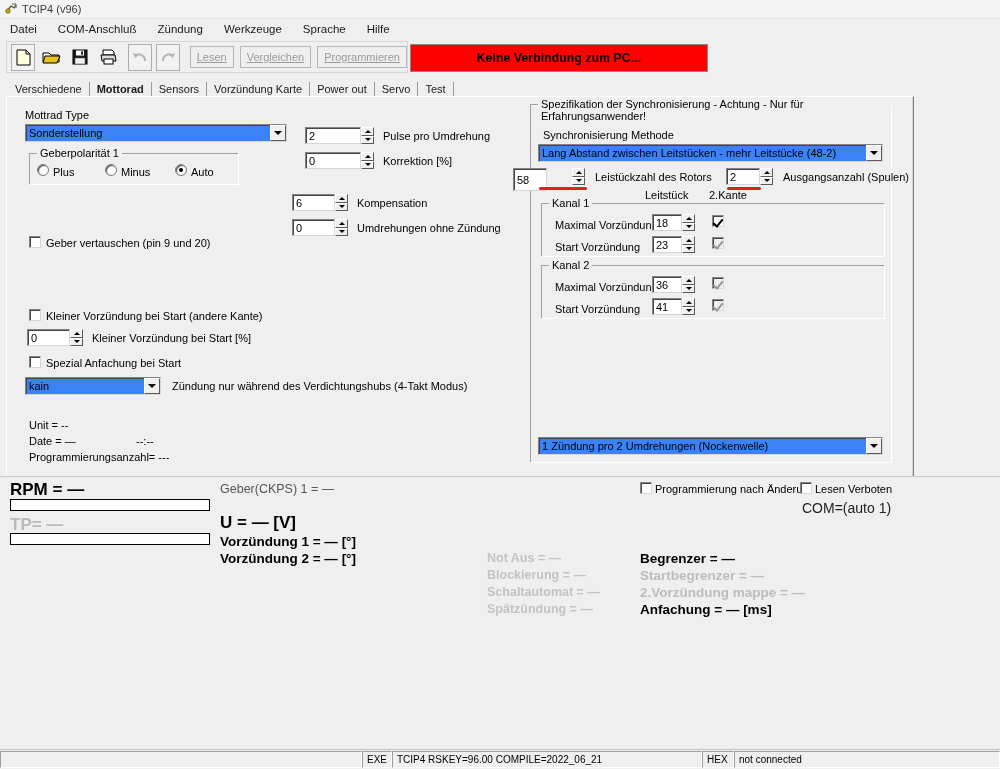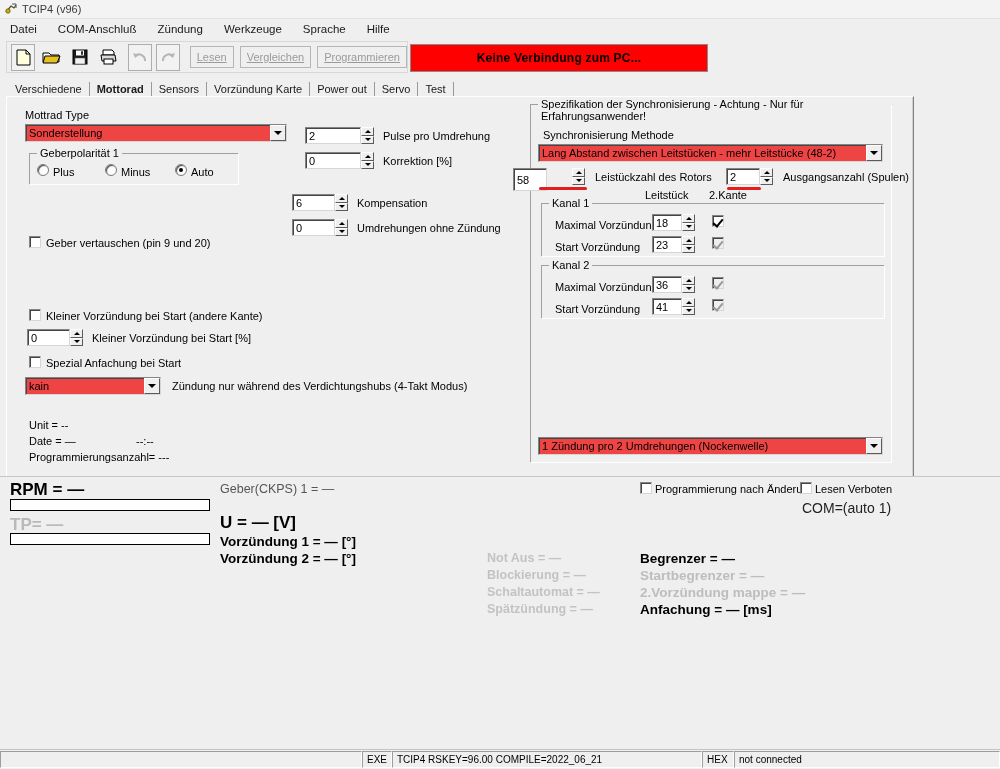--- a/index.html
+++ b/index.html
@@ -53,21 +53,21 @@
     border:1px solid #fff;border-left-color:transparent;border-top-color:transparent;
     pointer-events:none;}
   .grp>.glabel{position:absolute;top:-7px;left:7px;background:#efefef;padding:0 3px;
     font-size:11px;color:#000;}
   .lbl{position:absolute;font-size:11px;color:#000;white-space:nowrap;}
   .txt{position:absolute;background:#fff;border:1px solid #848484;
     border-right-color:#d6d6d6;border-bottom-color:#d6d6d6;
     box-shadow:inset 1px 1px 0 #454545;
     font-size:11px;color:#000;display:flex;align-items:center;padding-left:3px;
     box-sizing:border-box;}
-  .combo{position:absolute;background:#ef4444;border:1px solid #848484;
+  .combo{position:absolute;background:#3b82f6;border:1px solid #848484;
     border-right-color:#d6d6d6;border-bottom-color:#d6d6d6;
     box-shadow:inset 1px 1px 0 #454545;
     font-size:11px;color:#000;display:flex;align-items:center;
     box-sizing:border-box;}
   .combo .ctext{flex:1;padding-left:3px;overflow:hidden;white-space:nowrap;}
   .combo .carrow{width:16px;height:100%;box-sizing:border-box;
     background:#efefef;border:1px solid #fff;border-right-color:#5a5a5a;
     border-bottom-color:#5a5a5a;display:flex;align-items:center;justify-content:center;}
   .carrow i{display:block;width:0;height:0;border-left:4px solid transparent;
     border-right:4px solid transparent;border-top:4px solid #000;}

